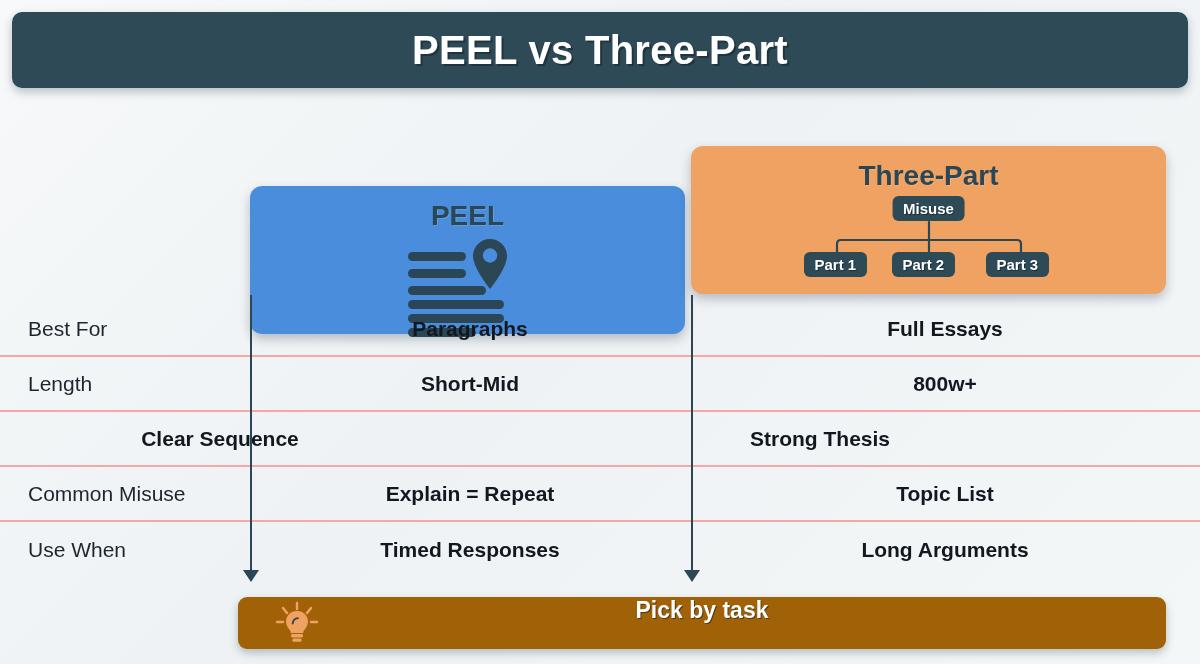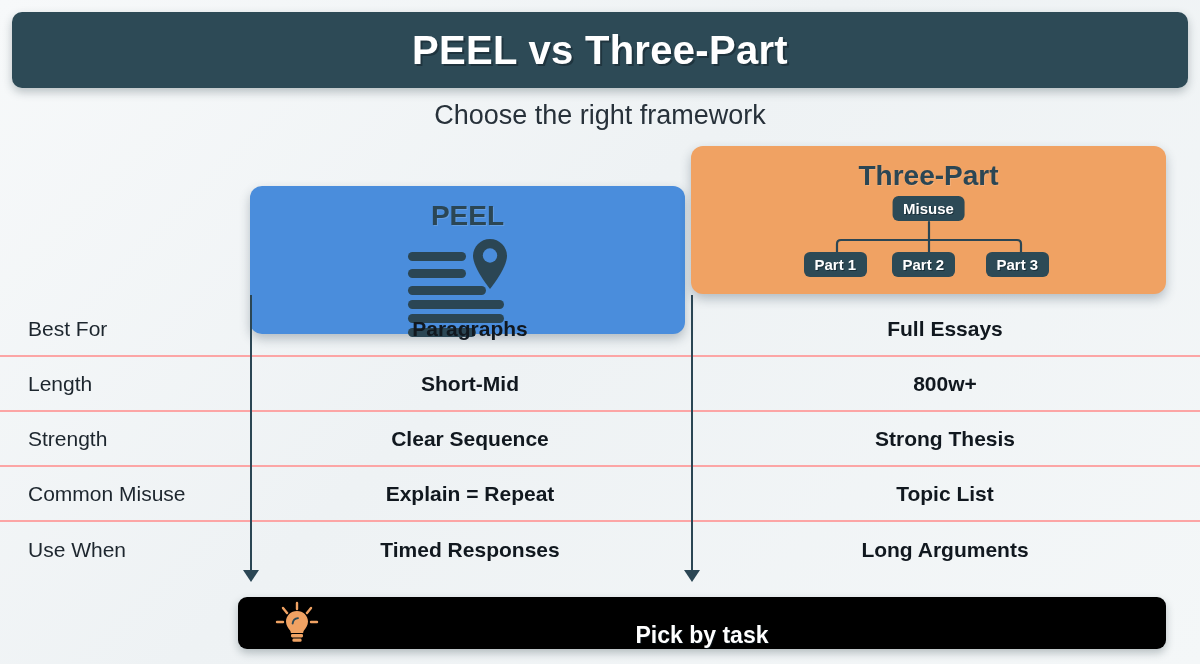--- a/index.html
+++ b/index.html
@@ -83,39 +83,38 @@
   .divider { position:absolute; top:0; width:2px; background:#2b4654; }
   .d1 { left:250px; }
   .d2 { left:691px; }
   .arrow { position:absolute; width:0; height:0;
            border-left:8px solid transparent; border-right:8px solid transparent;
            border-top:12px solid #2b4654; }
 
   
   .footer-bar {
     position:absolute; left:238px; top:597px; width:928px; height:52px;
-    background:#000000; border-radius:9px;
+    background:#a16207; border-radius:9px;
     box-shadow:0 4px 9px rgba(25,45,55,.28);
-    display:flex; align-items:flex-end; justify-content:center;
+    display:flex; align-items:flex-start; justify-content:center;
   }
   .footer-text {
     color:#fff; font-size:23px; font-weight:bold;
     text-shadow:1px 1px 0 rgba(15,30,38,.6);
   }
   .bulb { position:absolute; left:36px; top:50%; transform:translateY(-50%); }
 </style>
 </head>
 <body>
 
 <div id="stage">
 
   <div class="header-bar">
     <div class="header-title">PEEL vs Three-Part</div>
   </div>
-  <div class="subtitle">Choose the right framework</div>
 
   <div class="card card-peel">
     <div class="card-title">PEEL</div>
     <div class="peel-icon">
       <div class="bar b1"></div>
         <div class="bar b2"></div>
         <div class="bar b3"></div>
       <div class="bar b4"></div>
         <div class="bar b5"></div>
         <div class="bar b6"></div>
@@ -144,21 +143,20 @@
       <div class="cell-label">Best For</div>
       <div class="cell-val v1">Paragraphs</div>
       <div class="cell-val">Full Essays</div>
     </div>
     <div class="row">
       <div class="cell-label">Length</div>
       <div class="cell-val v1">Short-Mid</div>
       <div class="cell-val">800w+</div>
     </div>
     <div class="row">
-      <div class="cell-label">Strength</div>
       <div class="cell-val v1">Clear Sequence</div>
       <div class="cell-val">Strong Thesis</div>
     </div>
     <div class="row">
       <div class="cell-label">Common Misuse</div>
       <div class="cell-val v1">Explain = Repeat</div>
       <div class="cell-val">Topic List</div>
     </div>
     <div class="row">
       <div class="cell-label">Use When</div>

